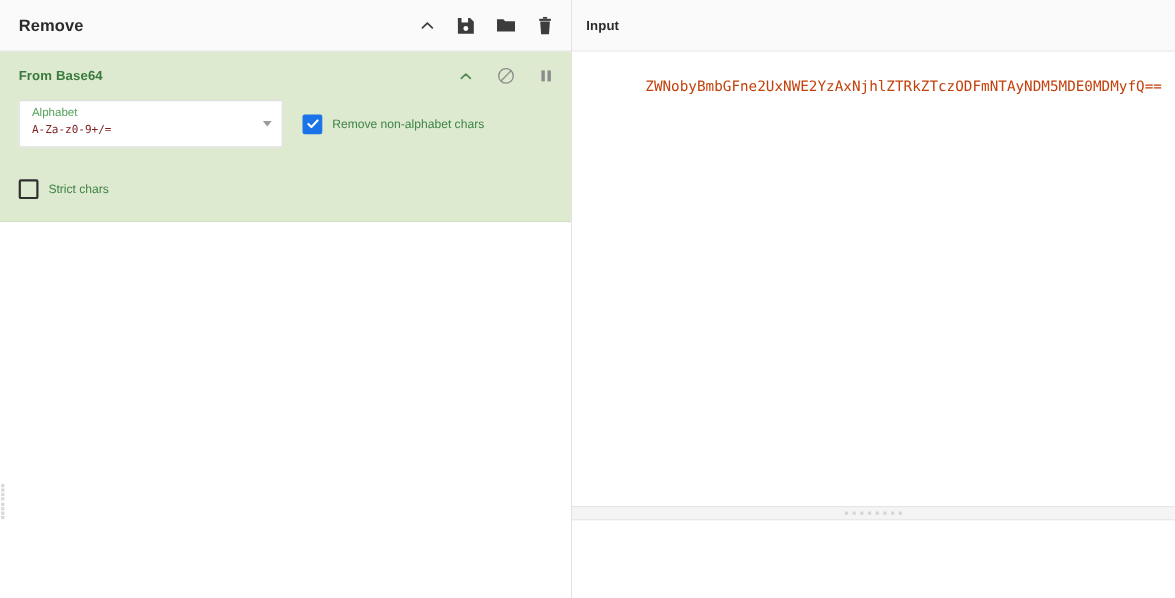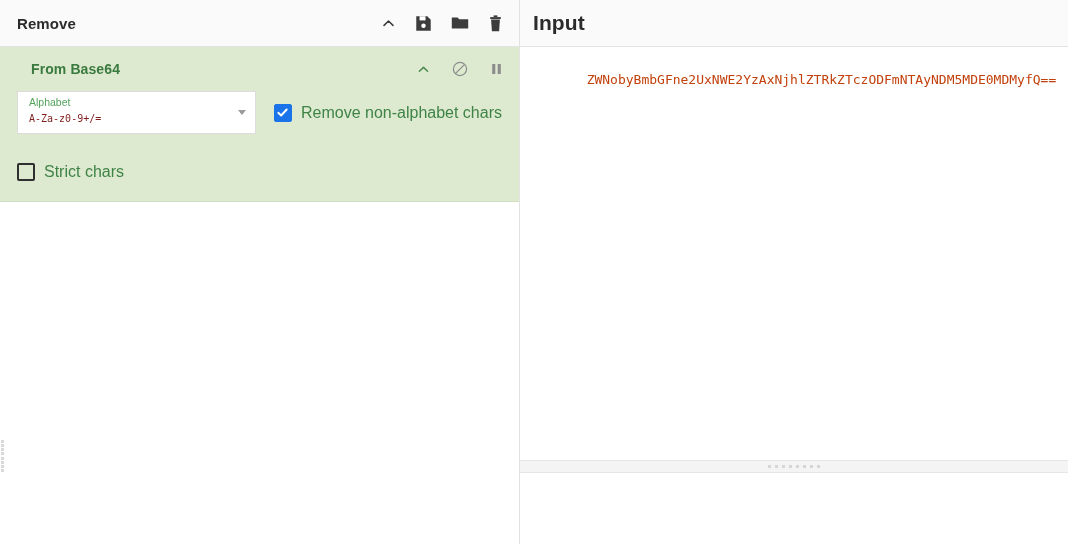--- a/index.html
+++ b/index.html
@@ -64,25 +64,24 @@
     border-bottom: 1px solid #cfdfc0;
     padding: 0 0 20px 0;
   }
   .op-head {
     height: 44px;
     display: flex;
     align-items: center;
     padding: 0 16px 0 17px;
   }
   .op-name {
-    font-size: 14px;
+    font-size: 12px;
     font-weight: bold;
     color: #3a7a3f;
     letter-spacing: .1px;
-    margin-left: 14px;
   }
   .op-actions {
     margin-left: auto;
     display: flex;
     align-items: center;
     gap: 22px;
   }
   .op-ico-green { color: #4a8a4f; line-height: 0; cursor: pointer; }
   .op-ico-grey  { color: #8c8c8c; line-height: 0; cursor: pointer; }
 
@@ -141,21 +140,21 @@
   }
   .cb-box.checked {
     background: #1a73e8;
     border: 1px solid #1a73e8;
   }
   .cb-box.unchecked {
     background: transparent;
     border: 2px solid #2f2f2f;
   }
   .cb-label {
-    font-size: 16px;
+    font-size: 11px;
     color: #3f8347;
     line-height: 18px;
     white-space: nowrap;
   }
 
   .recipe-rest { flex: 1 1 auto; background: #ffffff; }
 
   
   .v-splitter {
     position: absolute;
@@ -191,21 +190,21 @@
     height: 47px;
     flex: 0 0 47px;
     background: #fafafa;
     border-bottom: 1px solid #e3e3e3;
     display: flex;
     align-items: center;
     padding: 0 16px 0 13px;
   }
   .output-panel .io-head { height: 46px; flex: 0 0 46px; padding-left: 13px; }
   .io-title {
-    font-size: 21px;
+    font-size: 12px;
     font-weight: bold;
     color: #2b2b2b;
     letter-spacing: .1px;
   }
   .io-text {
     flex: 1 1 auto;
     padding: 7px 10px 0 4px;
     font-family: "DejaVu Sans Mono", monospace;
     font-size: 13px;
     line-height: 17px;

